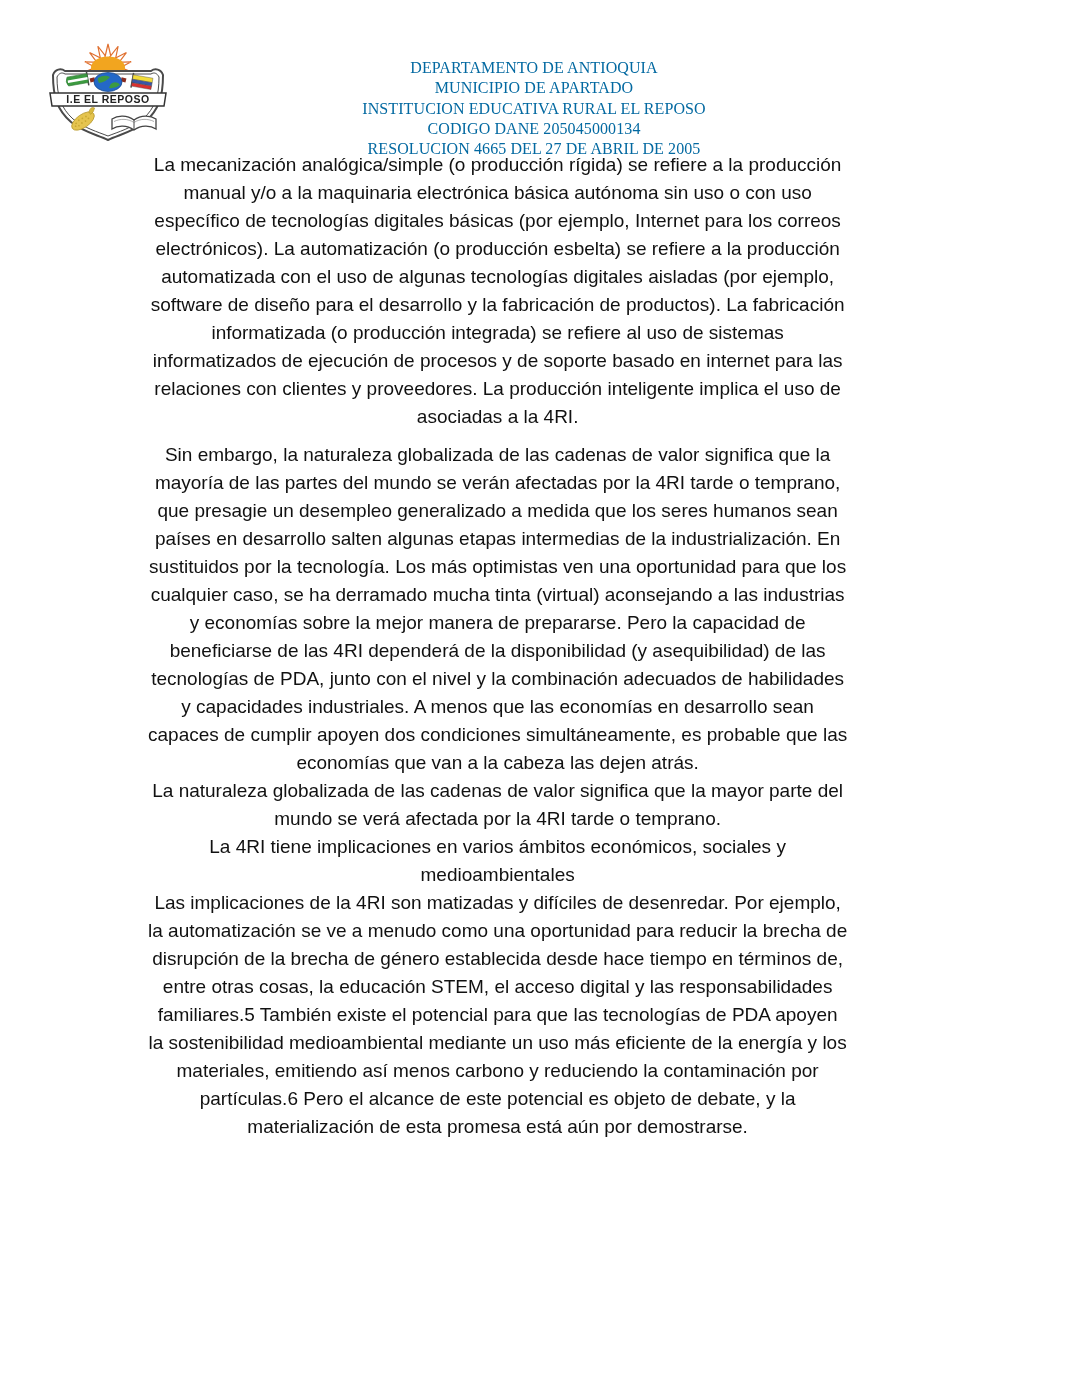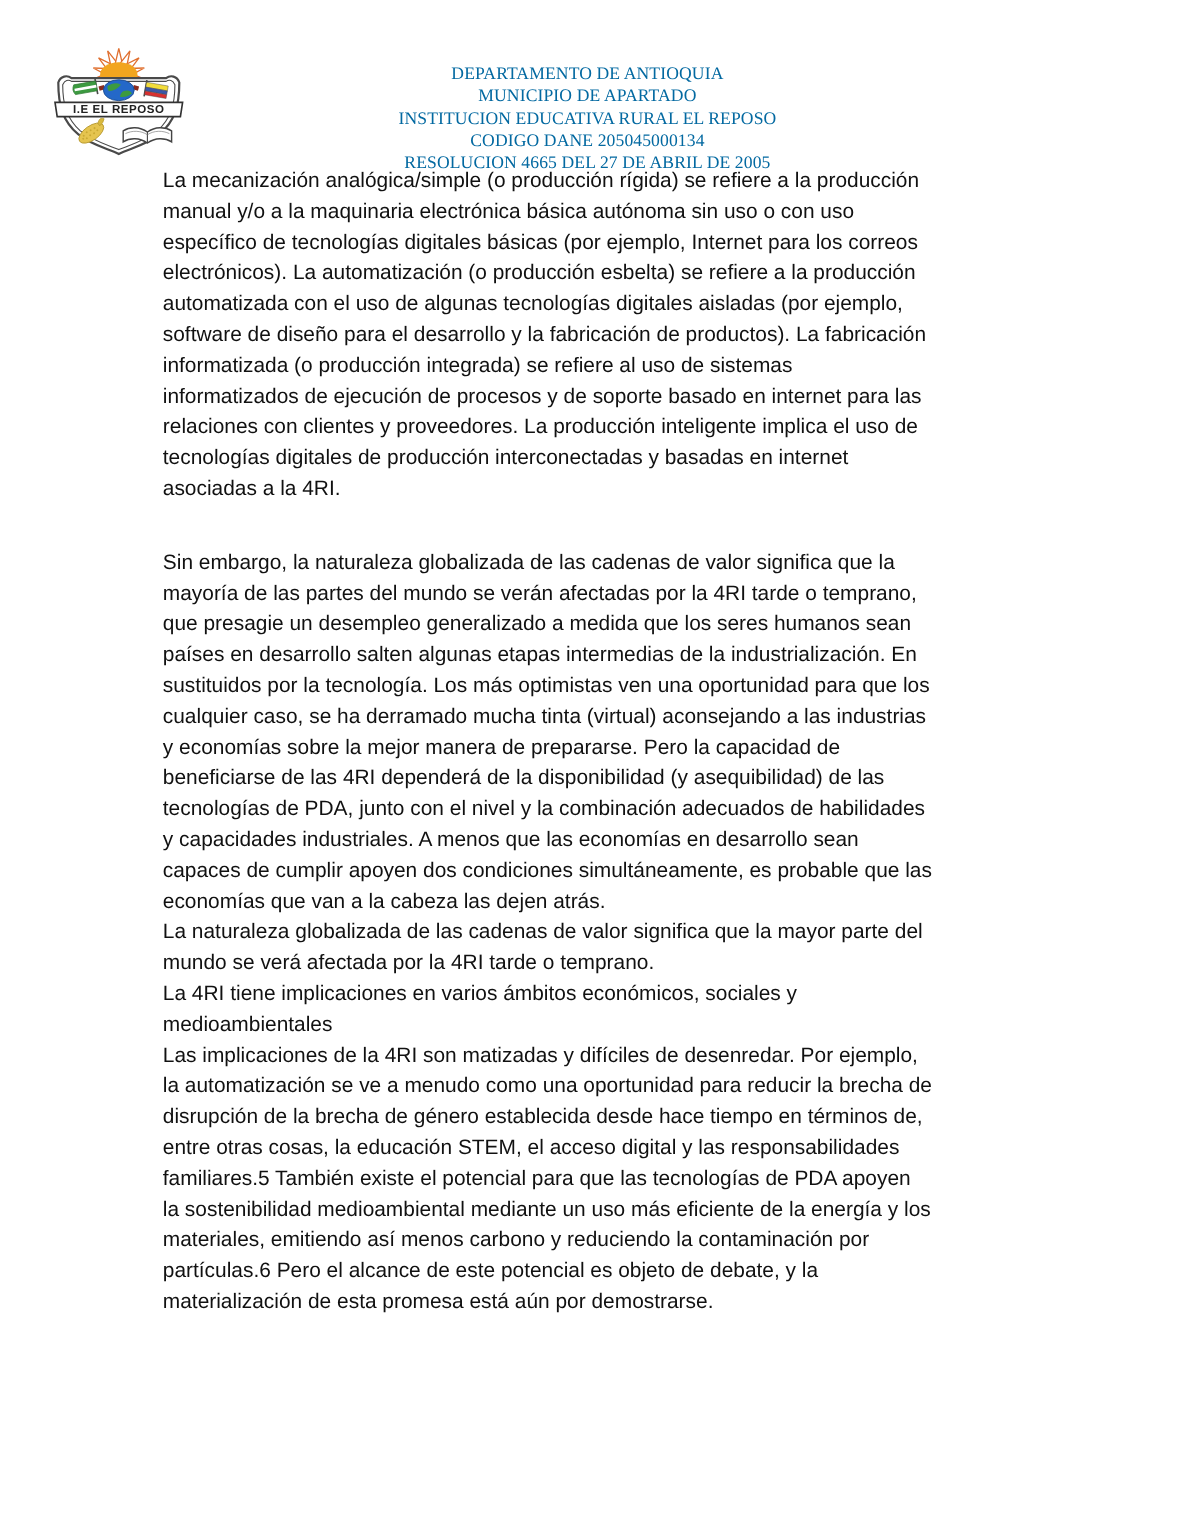--- a/index.html
+++ b/index.html
@@ -32,22 +32,22 @@
   }
   .body-text {
     position: absolute;
     top: 151px;
     left: 148px;
     font-family: "Liberation Sans", sans-serif;
     font-size: 19px;
     line-height: 28px;
     color: #111111;
   }
-  .paragraph { margin: 0; }
-  .paragraph.gap-before { margin-top: 39px; }
+  .paragraph { margin: 0; text-align: center; }
+  .paragraph.gap-before { margin-top: 10px; }
   .line { white-space: nowrap; }
 </style>
 </head>
 <body>
 
 <div class="page">
 
   <div class="logo">
     <svg width="124" height="100" viewBox="0 0 124 100" xmlns="http://www.w3.org/2000/svg">
 
@@ -132,21 +132,20 @@
       <div class="paragraph">
         <div class="line">La mecanización analógica/simple (o producción rígida) se refiere a la producción</div>
         <div class="line">manual y/o a la maquinaria electrónica básica autónoma sin uso o con uso</div>
         <div class="line">específico de tecnologías digitales básicas (por ejemplo, Internet para los correos</div>
         <div class="line">electrónicos). La automatización (o producción esbelta) se refiere a la producción</div>
         <div class="line">automatizada con el uso de algunas tecnologías digitales aisladas (por ejemplo,</div>
         <div class="line">software de diseño para el desarrollo y la fabricación de productos). La fabricación</div>
         <div class="line">informatizada (o producción integrada) se refiere al uso de sistemas</div>
         <div class="line">informatizados de ejecución de procesos y de soporte basado en internet para las</div>
         <div class="line">relaciones con clientes y proveedores. La producción inteligente implica el uso de</div>
-        <div class="line">tecnologías digitales de producción interconectadas y basadas en internet</div>
         <div class="line">asociadas a la 4RI.</div>
       </div>
       <div class="paragraph gap-before">
         <div class="line">Sin embargo, la naturaleza globalizada de las cadenas de valor significa que la</div>
         <div class="line">mayoría de las partes del mundo se verán afectadas por la 4RI tarde o temprano,</div>
         <div class="line">que presagie un desempleo generalizado a medida que los seres humanos sean</div>
         <div class="line">países en desarrollo salten algunas etapas intermedias de la industrialización. En</div>
         <div class="line">sustituidos por la tecnología. Los más optimistas ven una oportunidad para que los</div>
         <div class="line">cualquier caso, se ha derramado mucha tinta (virtual) aconsejando a las industrias</div>
         <div class="line">y economías sobre la mejor manera de prepararse. Pero la capacidad de</div>

